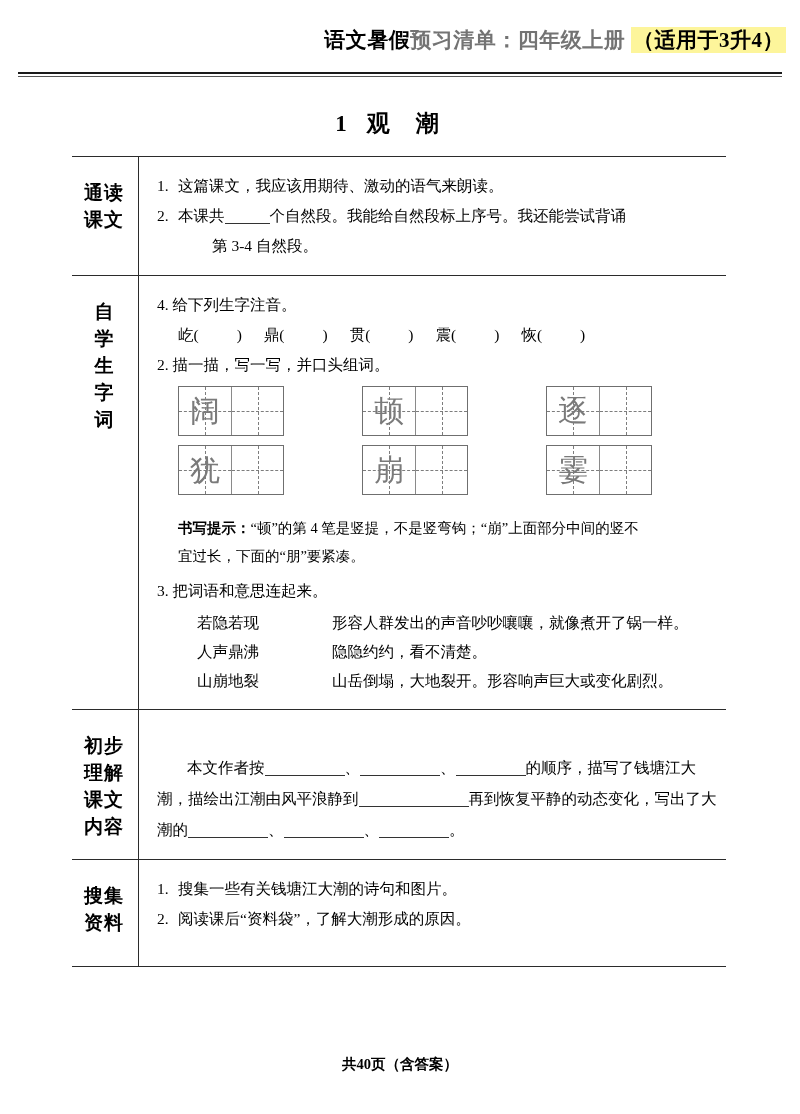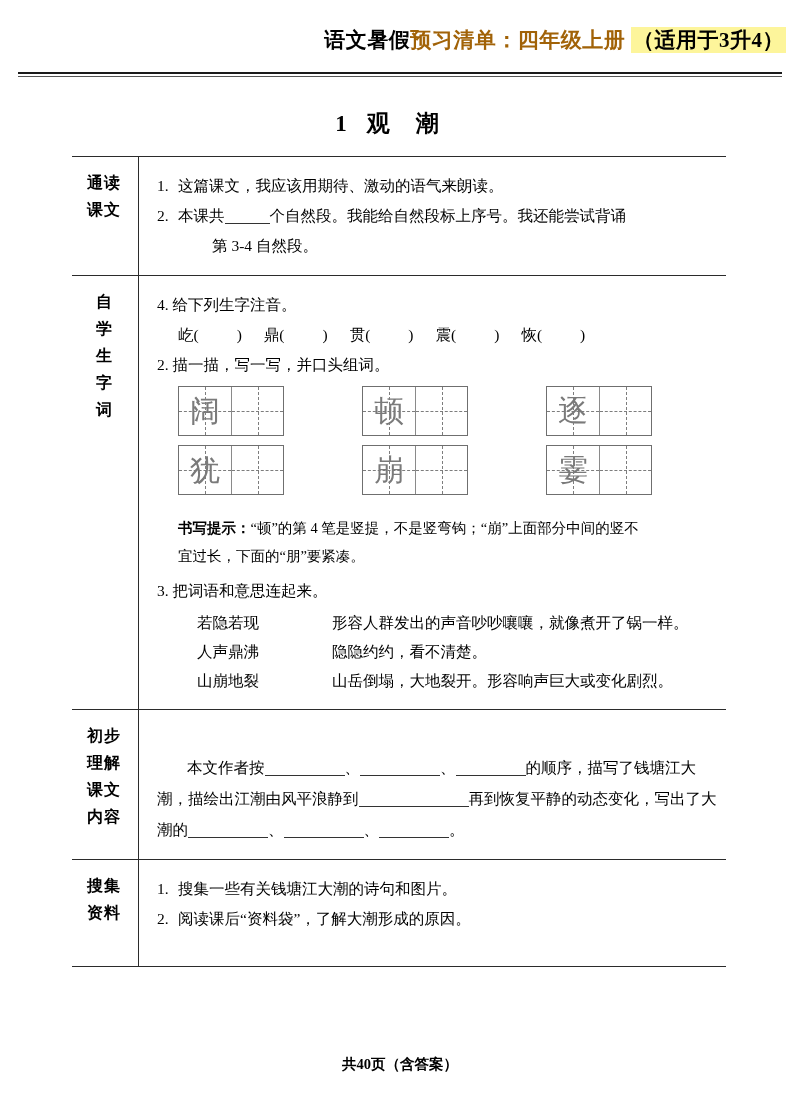--- a/index.html
+++ b/index.html
@@ -31,21 +31,21 @@
     width: 800px;
     text-align: right;
     padding-right: 14px;
     box-sizing: border-box;
     font-size: 21px;
     font-weight: bold;
     letter-spacing: 0.5px;
     white-space: nowrap;
   }
   .header .seg-black { color: #000; }
-  .header .seg-red { color: #a16207; }
+  .header .seg-red { color: #737373; }
   .header .seg-hl {
     color: #000;
     background: #fdf59b;
     padding: 1px 2px;
   }
 
   .rule-double {
     position: absolute;
     top: 72px;
     left: 18px;
@@ -93,24 +93,24 @@
     border-top: 1.6px solid #2b2b2b;
   }
   .tbl tr.last > td {
     border-bottom: 1.6px solid #2b2b2b;
   }
   td.lbl {
     width: 56px;
     border-right: 1.4px solid #2b2b2b;
     text-align: center;
     font-weight: bold;
-    font-size: 16px;
+    font-size: 19px;
     line-height: 27px;
     letter-spacing: 1px;
-    padding-top: 12px;
+    padding-top: 22px;
     padding-left: 4px;
     padding-right: 6px;
   }
   td.lbl .ch { display: block; white-space: nowrap; }
   td.lbl.vert .ch { letter-spacing: 0; }
   td.body {
     padding: 14px 6px 14px 18px;
     font-size: 15.5px;
     line-height: 30px;
   }

